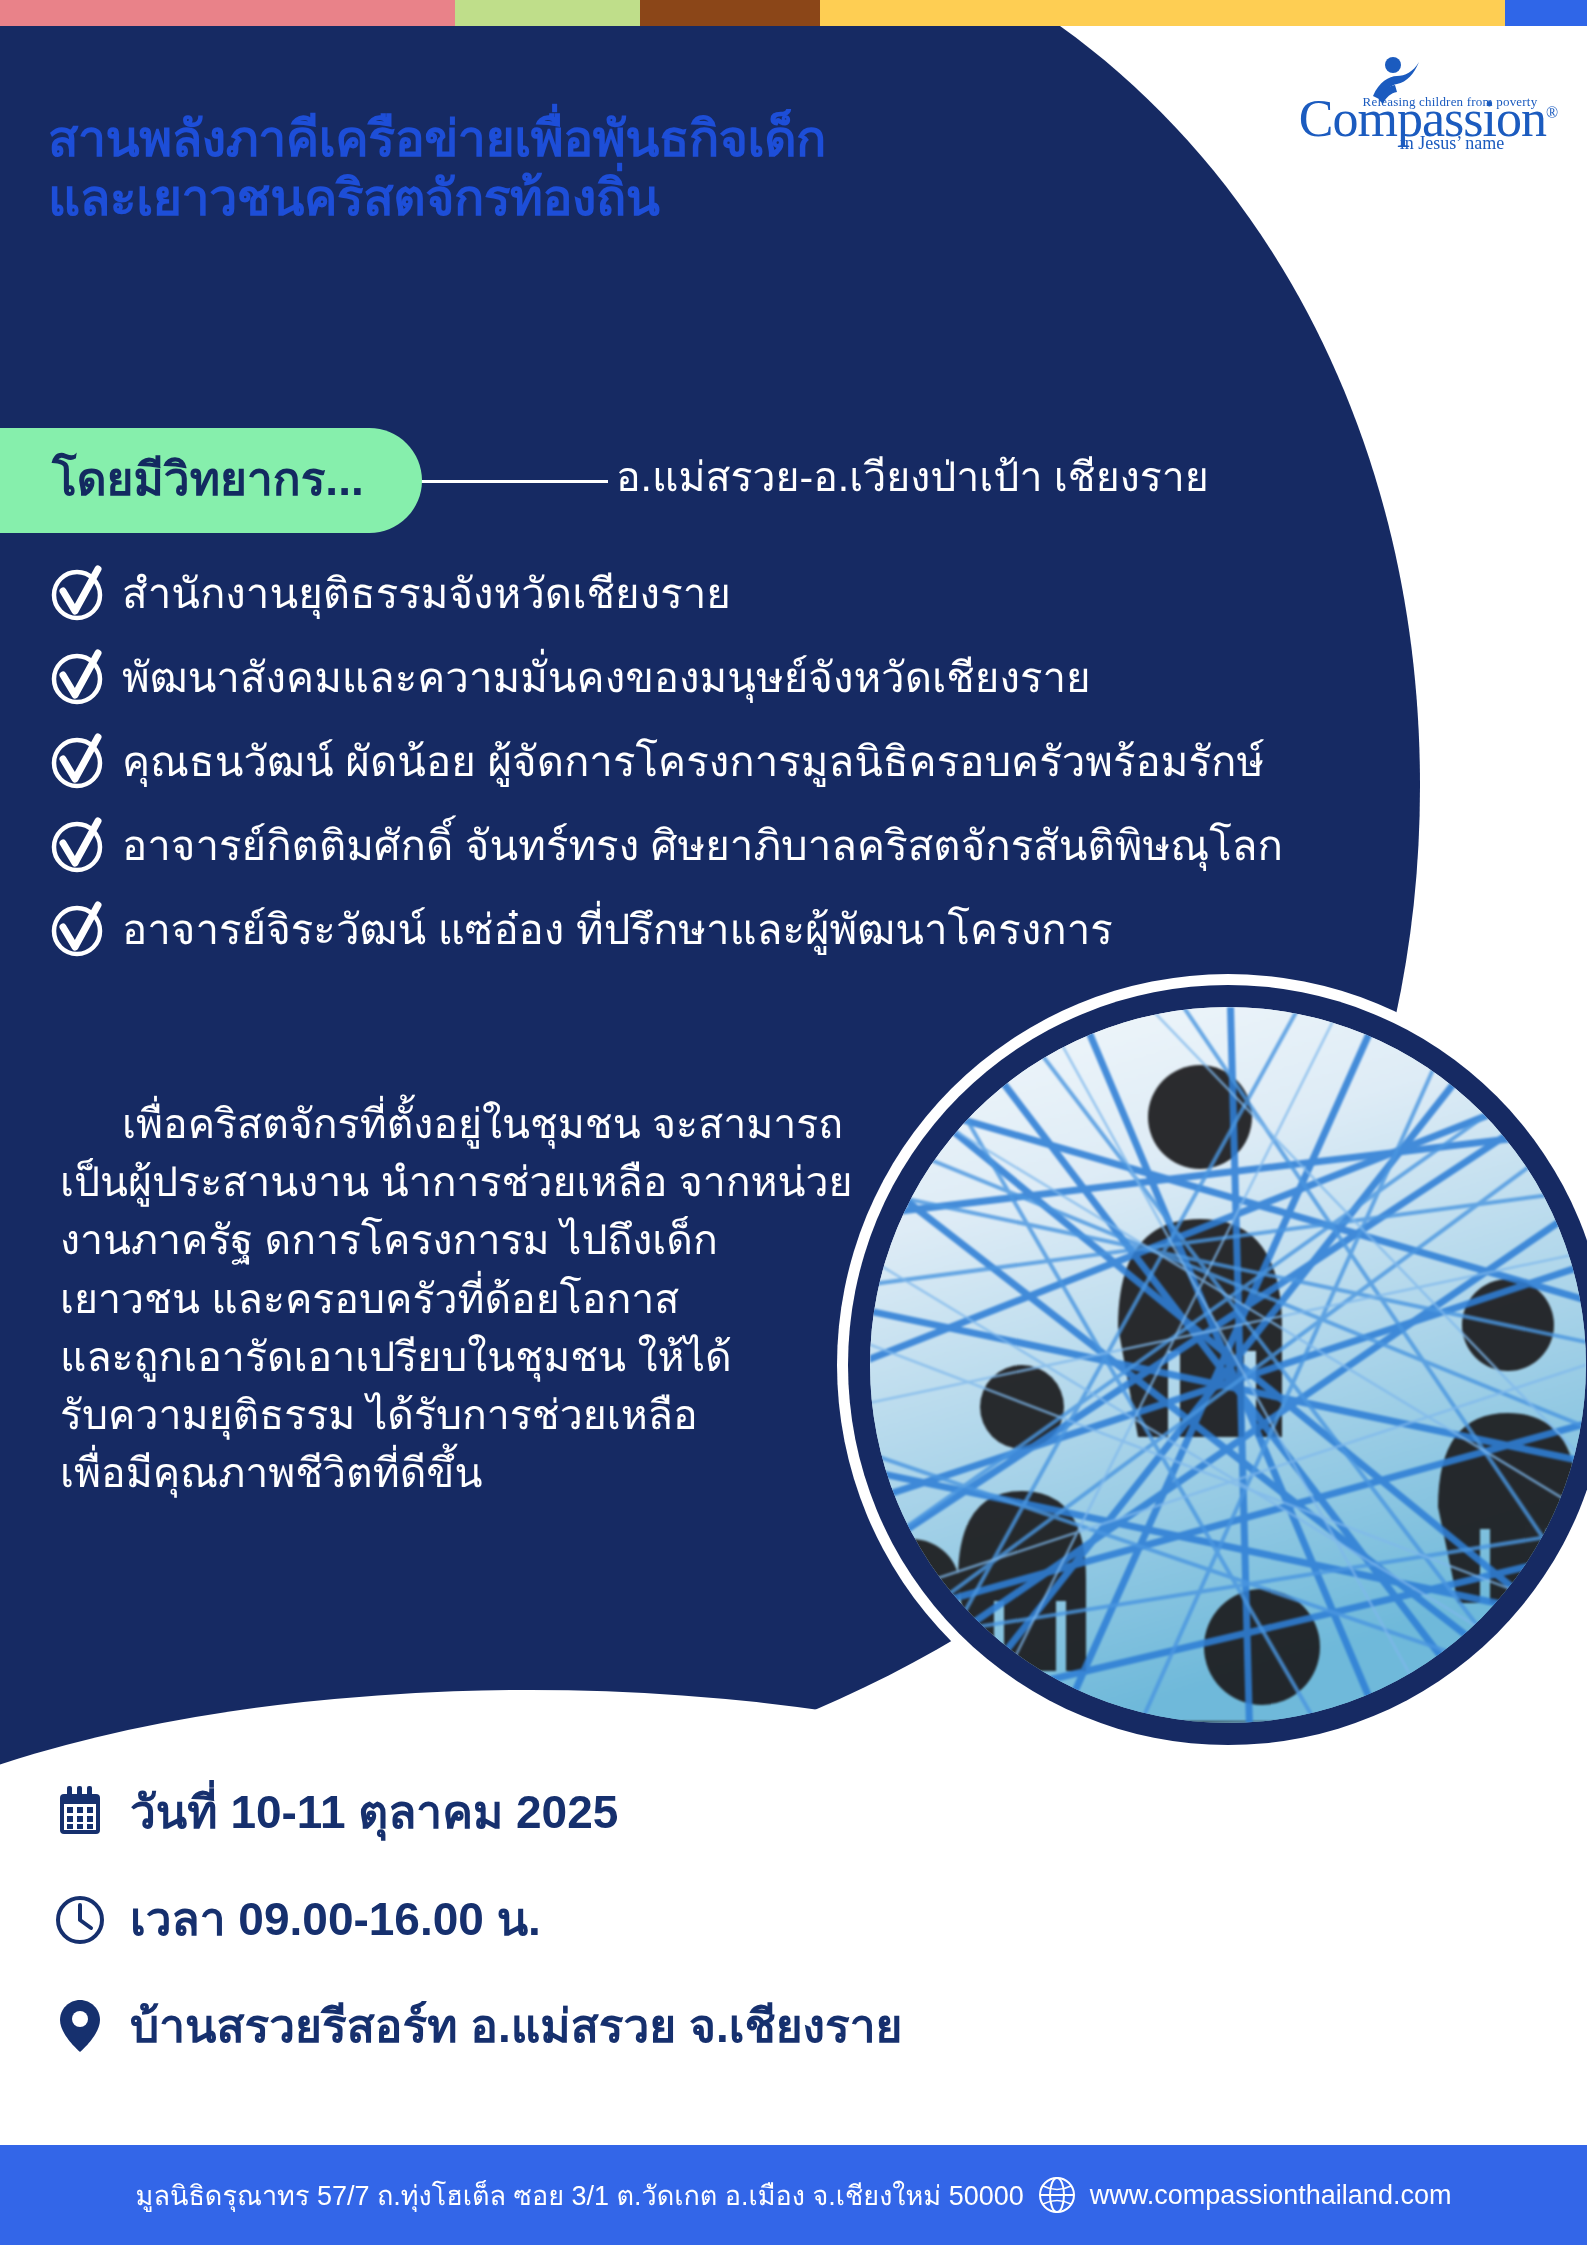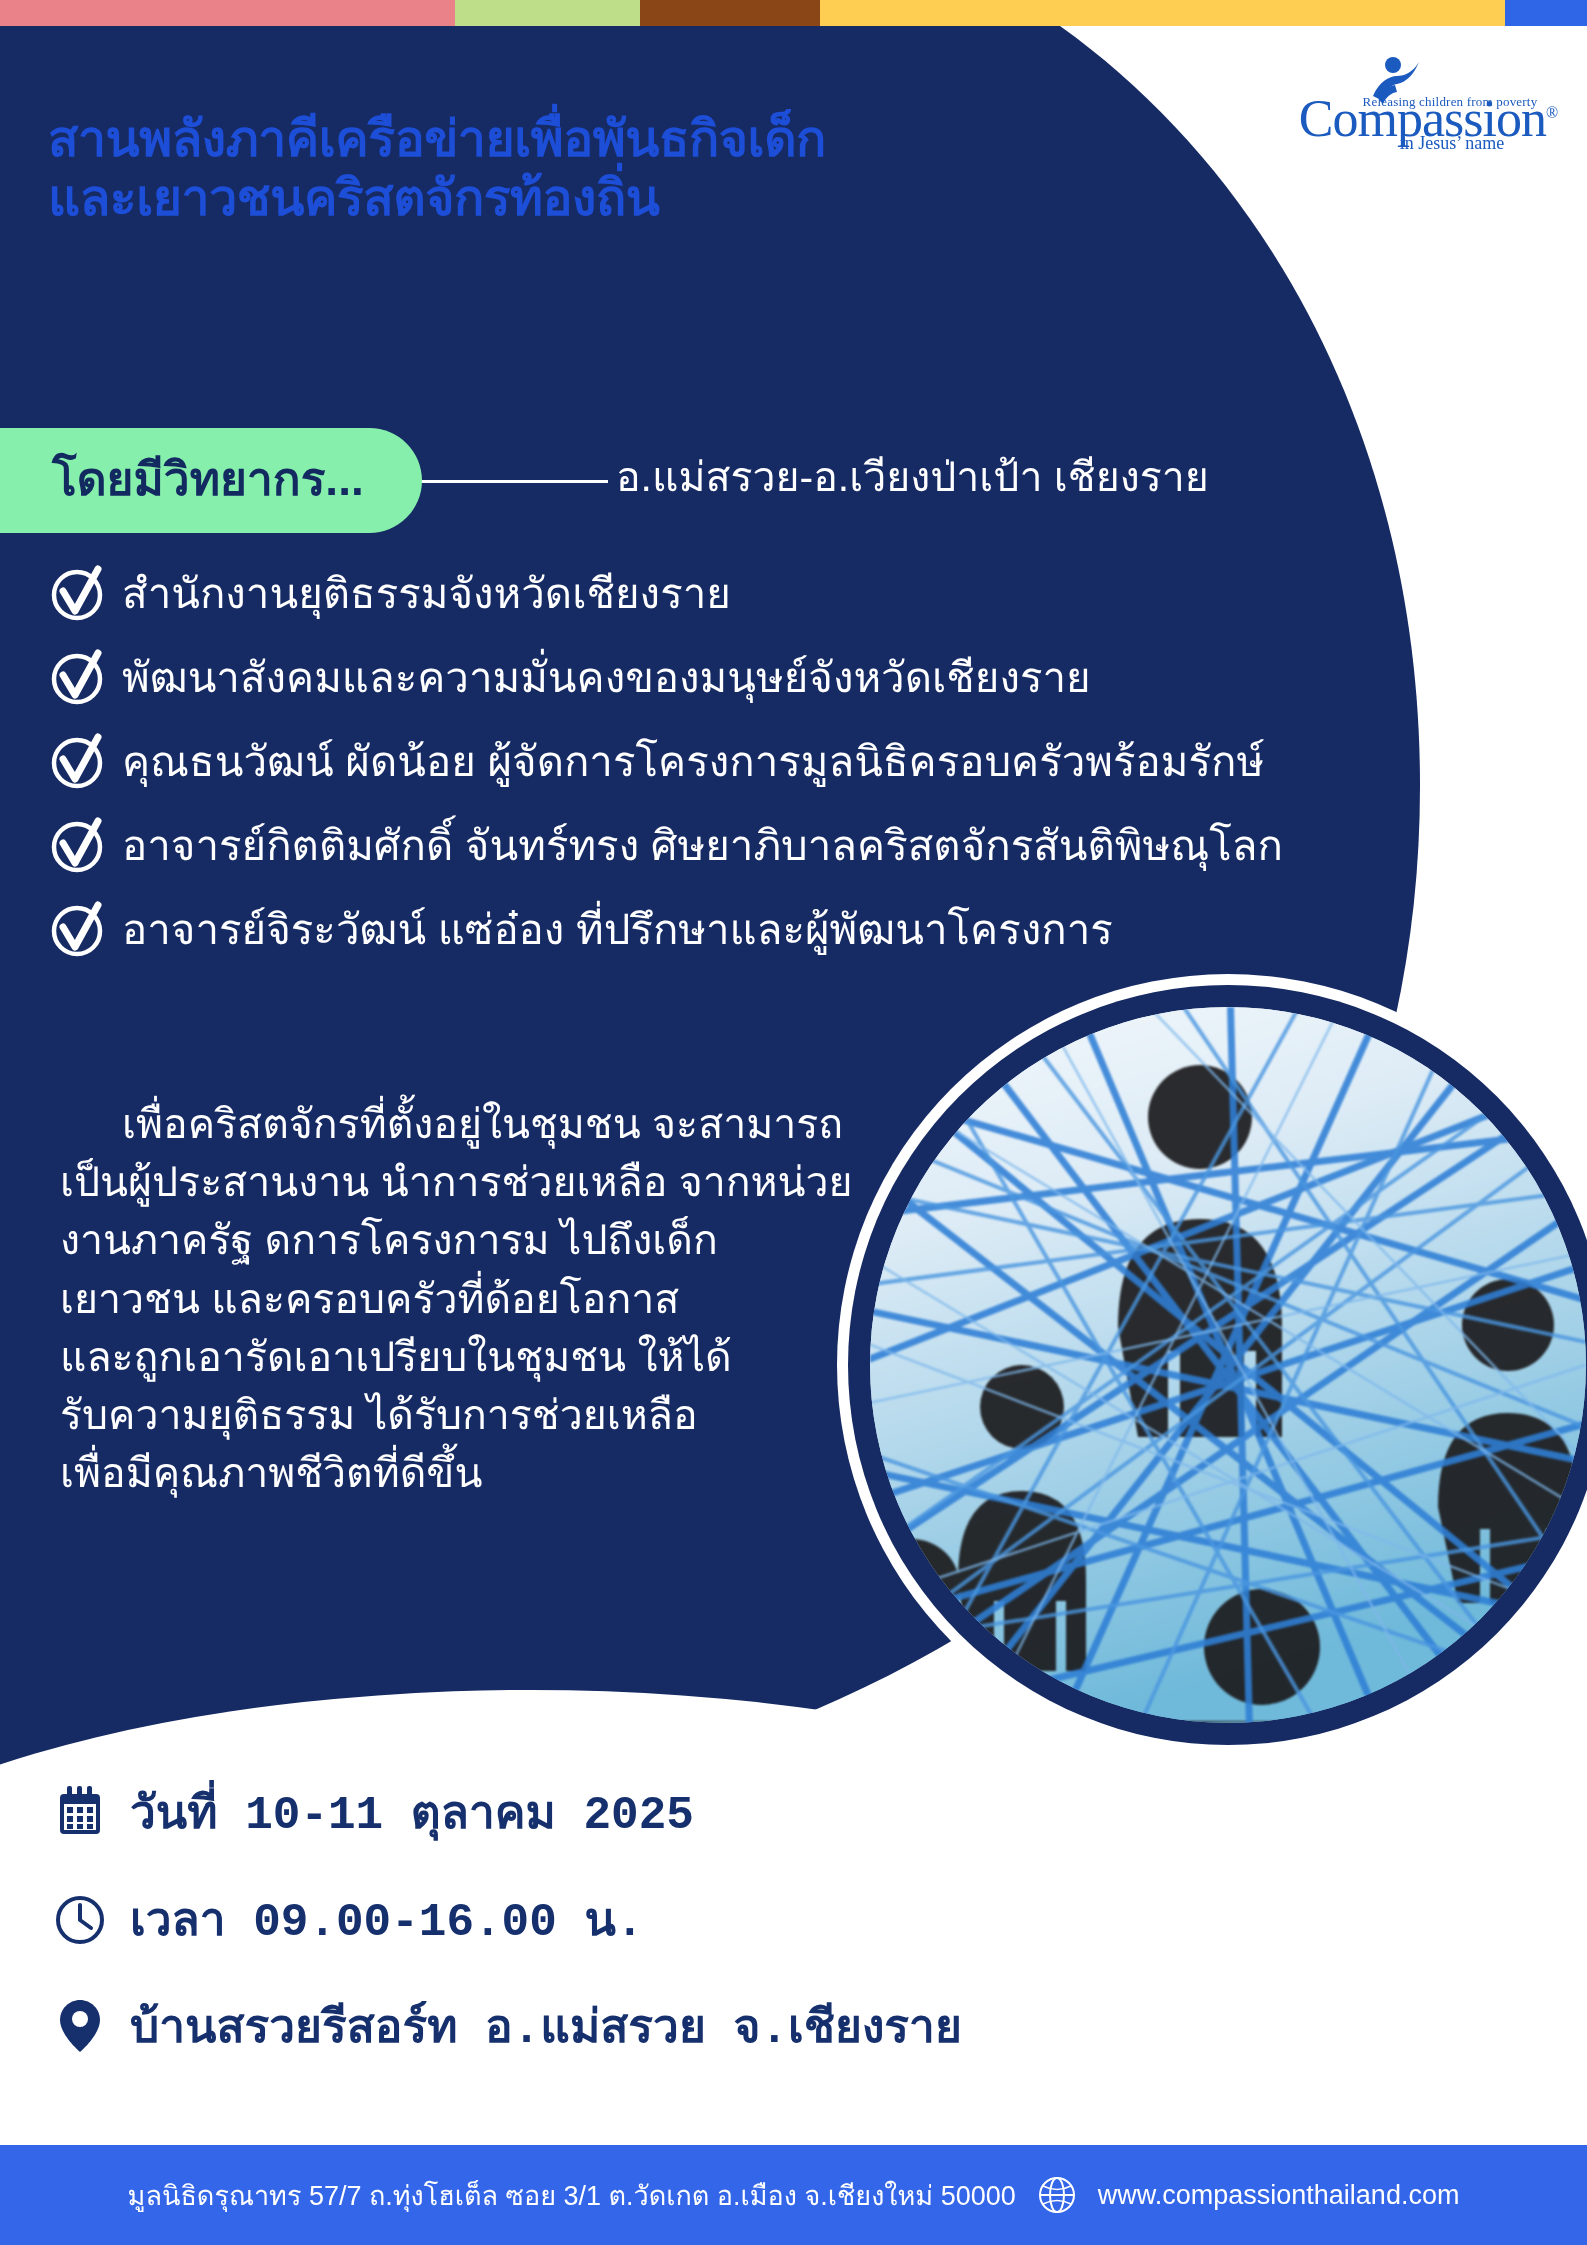--- a/index.html
+++ b/index.html
@@ -96,29 +96,29 @@
     border-radius:50%; overflow:hidden;
     background:linear-gradient(160deg,#f2f7fb 0%, #dceaf5 28%, #a9d3e8 62%, #7cc0de 100%);
   }
   .photo-inner svg { display:block; width:100%; height:100%; filter:blur(1.1px); }
 
   
   .details { position:absolute; left:52px; top:1775px; z-index:40; }
   .det-row { display:flex; align-items:center; margin-bottom:34px; }
   .det-icon { width:56px; height:60px; flex:0 0 56px; margin-right:22px; display:flex; align-items:center; justify-content:center; }
   .det-text {
-    font-family:Liberation Mono, monospace;
+    font-family:Liberation Sans, sans-serif;
     font-weight:bold; font-size:46px; color:#16306E; white-space:nowrap;
   }
 
   
   .footer {
     position:absolute; left:0; bottom:0; width:1587px; height:100px;
     background:#3366E8; z-index:50;
-    display:flex; align-items:center; justify-content:center; gap:22px;
+    display:flex; align-items:center; justify-content:center; gap:14px;
   }
   .footer-addr, .footer-url {
     font-family:"Liberation Sans", sans-serif;
     font-size:27px; color:#ffffff; white-space:nowrap;
   }
   .globe-icon { width:38px; height:38px; flex:0 0 38px; }
 </style>
 </head>
 <body>
 

